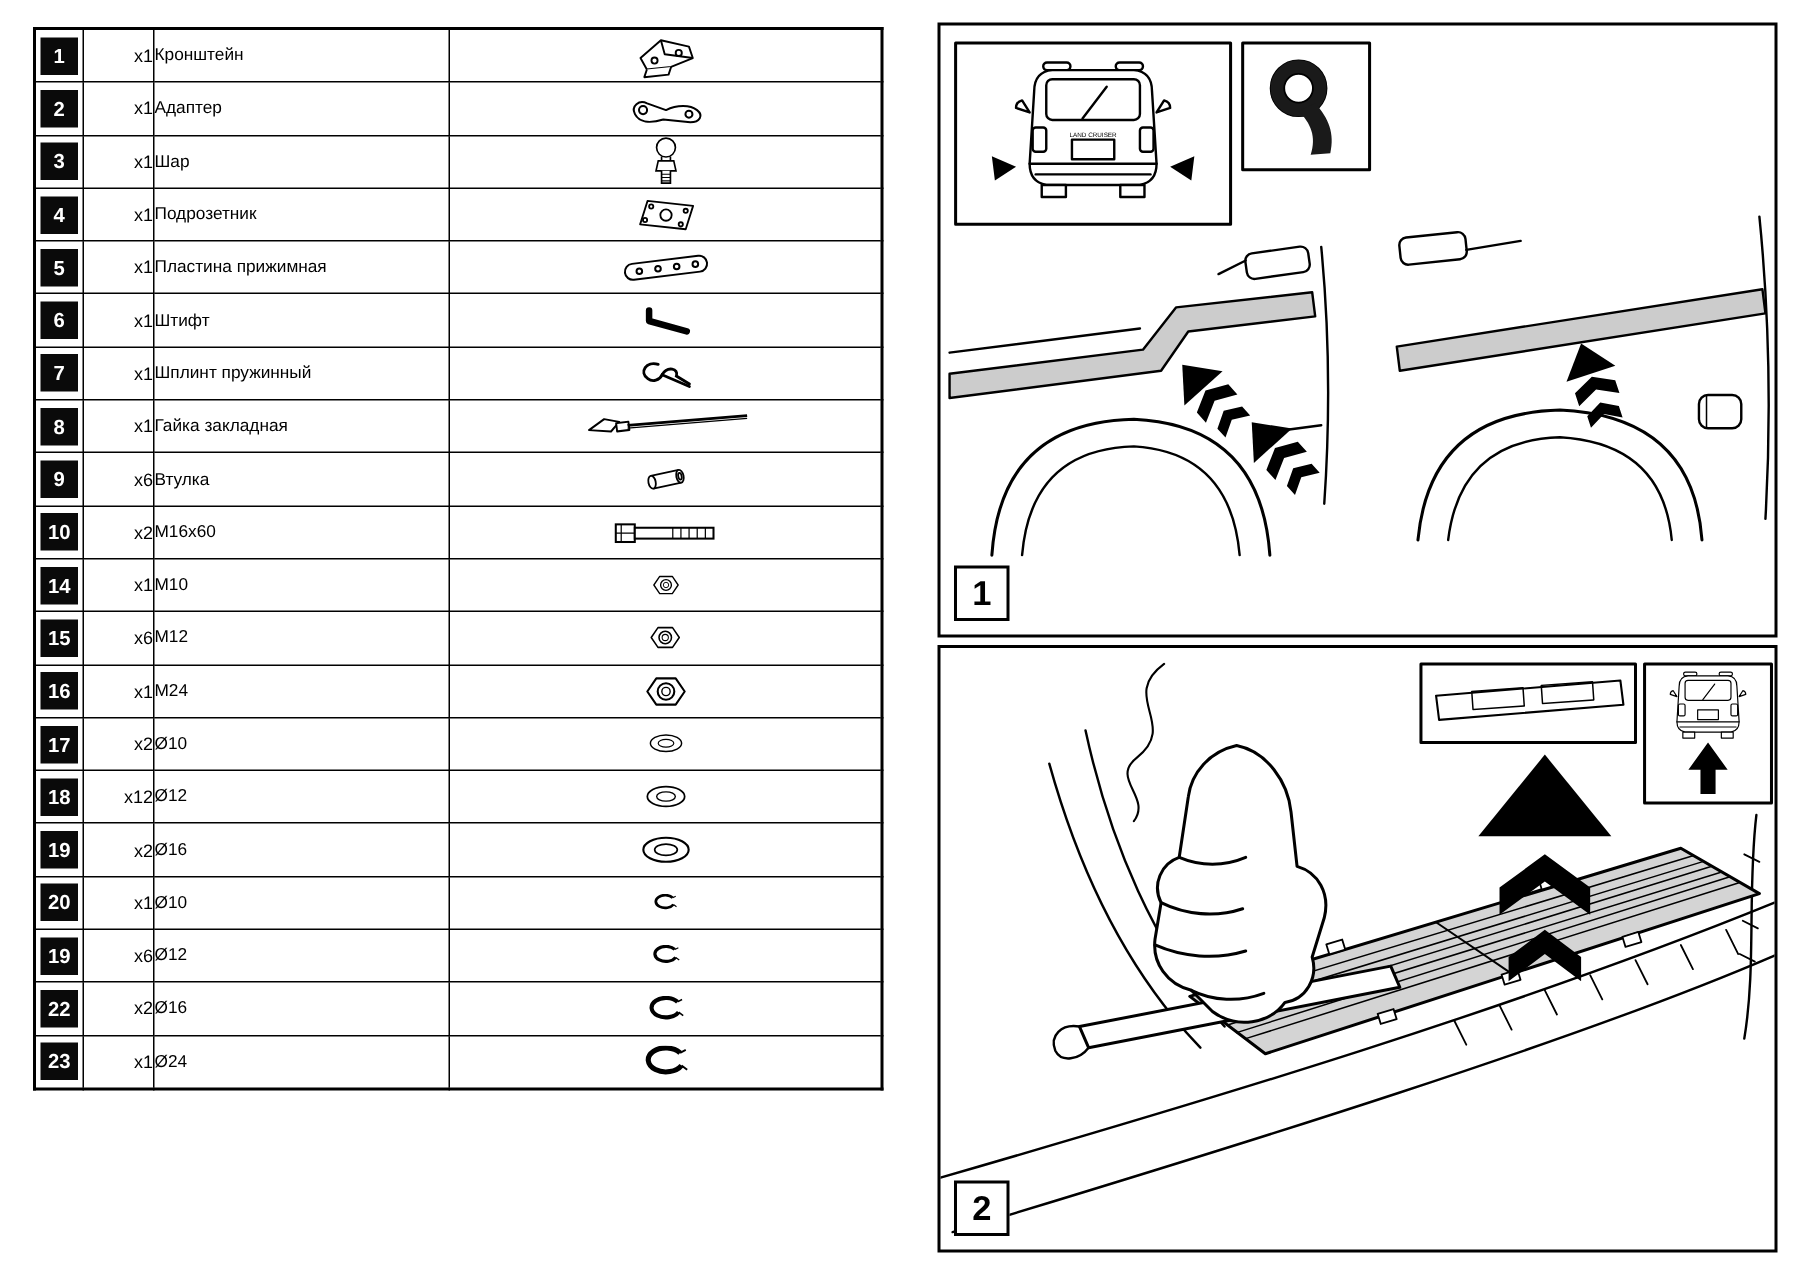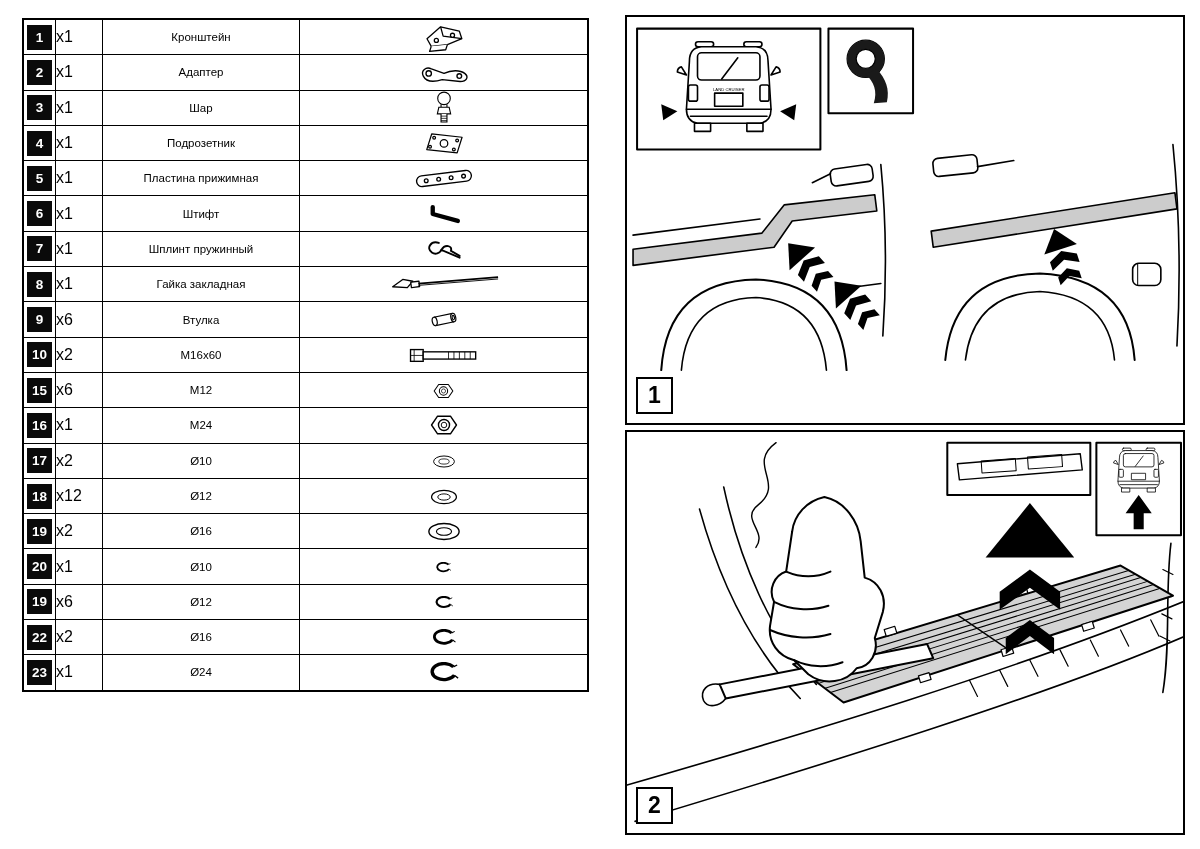--- a/index.html
+++ b/index.html
@@ -7,22 +7,22 @@
        font-family:"Liberation Sans", sans-serif;}
   .page{position:relative;width:1200px;height:849px;background:#fff;overflow:hidden;}
 
   
   .parts-table{position:absolute;left:22px;top:18px;border-collapse:collapse;
                background:#fff;border:2px solid #000;}
   .parts-table td{border:1px solid #000;height:34.3px;padding:0;vertical-align:middle;}
   .c-num{width:31px;text-align:center;}
   .numbox{width:25px;height:25px;background:#0a0a0a;color:#fff;font-weight:700;
           font-size:13.5px;line-height:25px;text-align:center;margin:0 auto;}
-  .c-qty{width:46px;text-align:left;font-size:16px;}
-  .c-name{width:196px;padding-left:9px;font-size:11.5px;text-align:center;}
+  .c-qty{width:46px;text-align:right;font-size:12px;}
+  .c-name{width:196px;padding-left:9px;font-size:11.5px;}
   .c-icon{width:287px;text-align:center;}
   .part-icon{display:inline-block;vertical-align:middle;}
 
   
   .panel{position:absolute;border:2px solid #000;background:#fff;}
   #panel1{left:625px;top:15px;width:556px;height:406px;}
   #panel2{left:625px;top:430px;width:556px;height:401px;}
   .panel-art{position:absolute;left:0;top:0;width:100%;height:100%;}
   .step-badge{position:absolute;left:9px;bottom:9px;width:33px;height:33px;
               border:2.5px solid #000;background:#fff;z-index:2;
@@ -296,20 +296,30 @@
             <div class="numbox">10</div>
           </td>
           <td class="c-qty">x2</td>
           <td class="c-name">M16x60</td>
           <td class="c-icon"><svg class="part-icon" width="76" height="22">
               <use href="#sym-bolt-a"></use>
             </svg></td>
         </tr>
         <tr>
           <td class="c-num">
+            <div class="numbox">14</div>
+          </td>
+          <td class="c-qty">x1</td>
+          <td class="c-name">M10</td>
+          <td class="c-icon"><svg class="part-icon" width="18" height="16">
+              <use href="#sym-nut"></use>
+            </svg></td>
+        </tr>
+        <tr>
+          <td class="c-num">
             <div class="numbox">15</div>
           </td>
           <td class="c-qty">x6</td>
           <td class="c-name">M12</td>
           <td class="c-icon"><svg class="part-icon" width="21" height="18">
               <use href="#sym-nut"></use>
             </svg></td>
         </tr>
         <tr>
           <td class="c-num">

